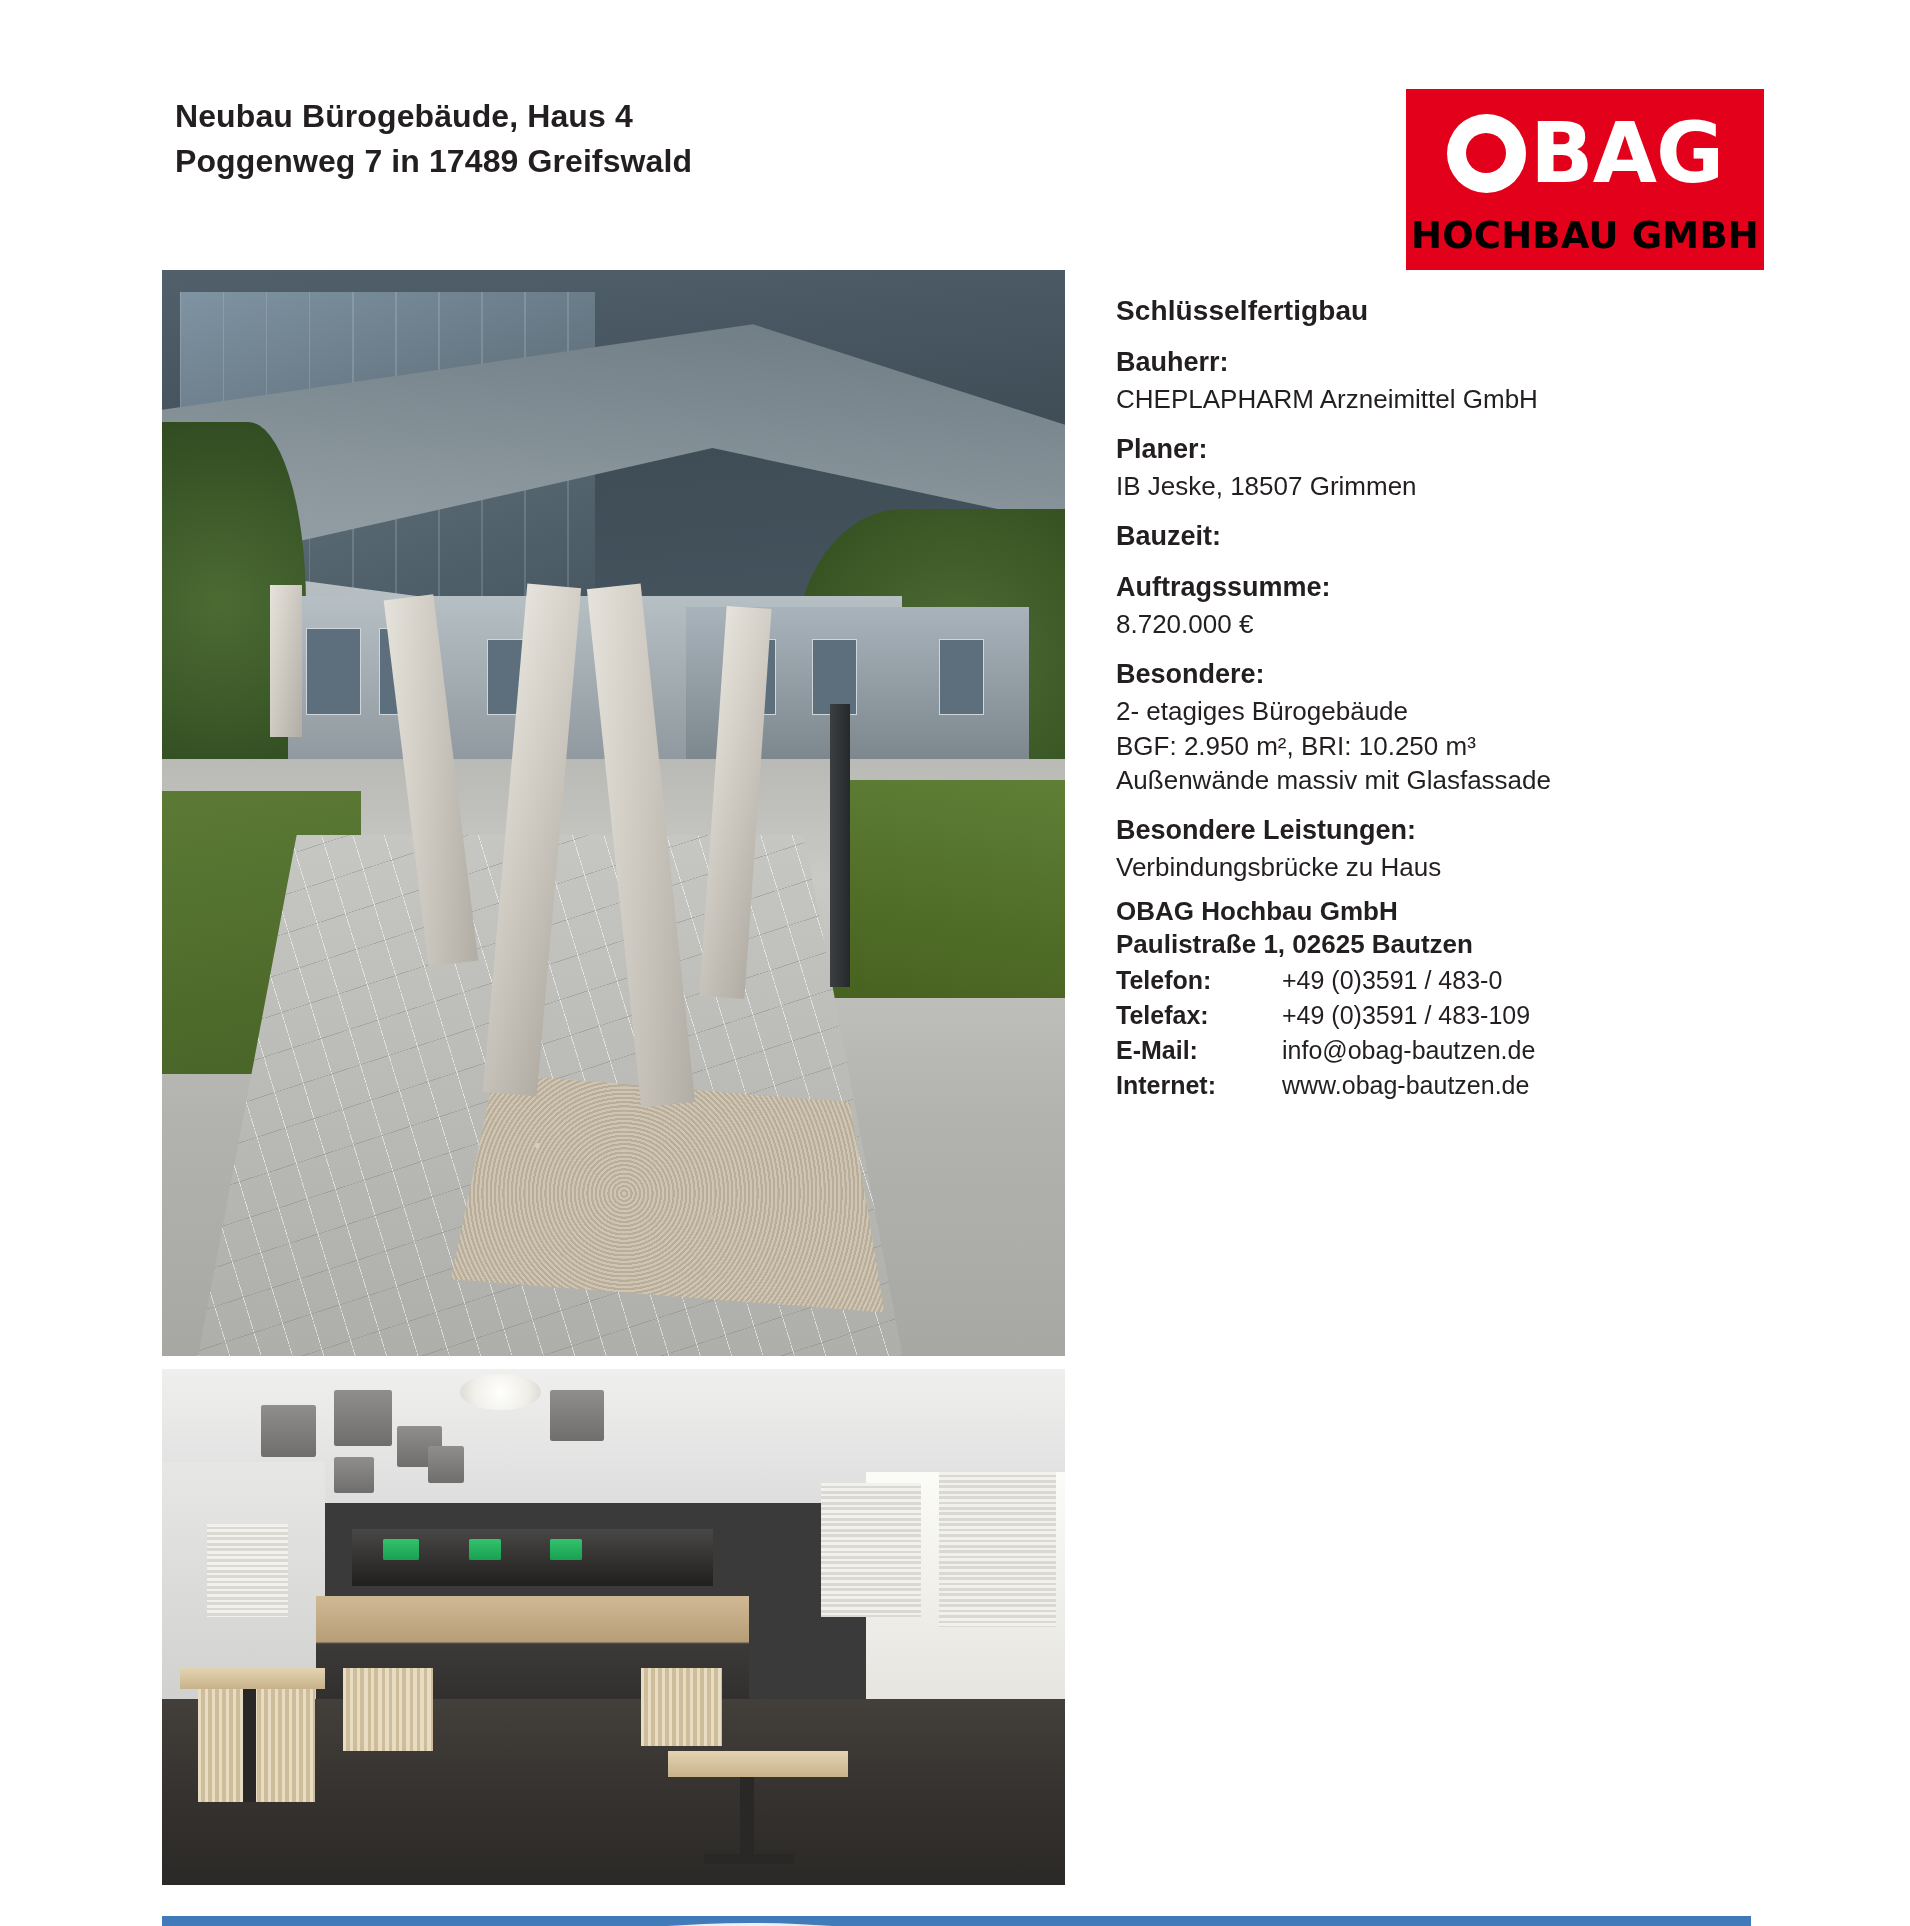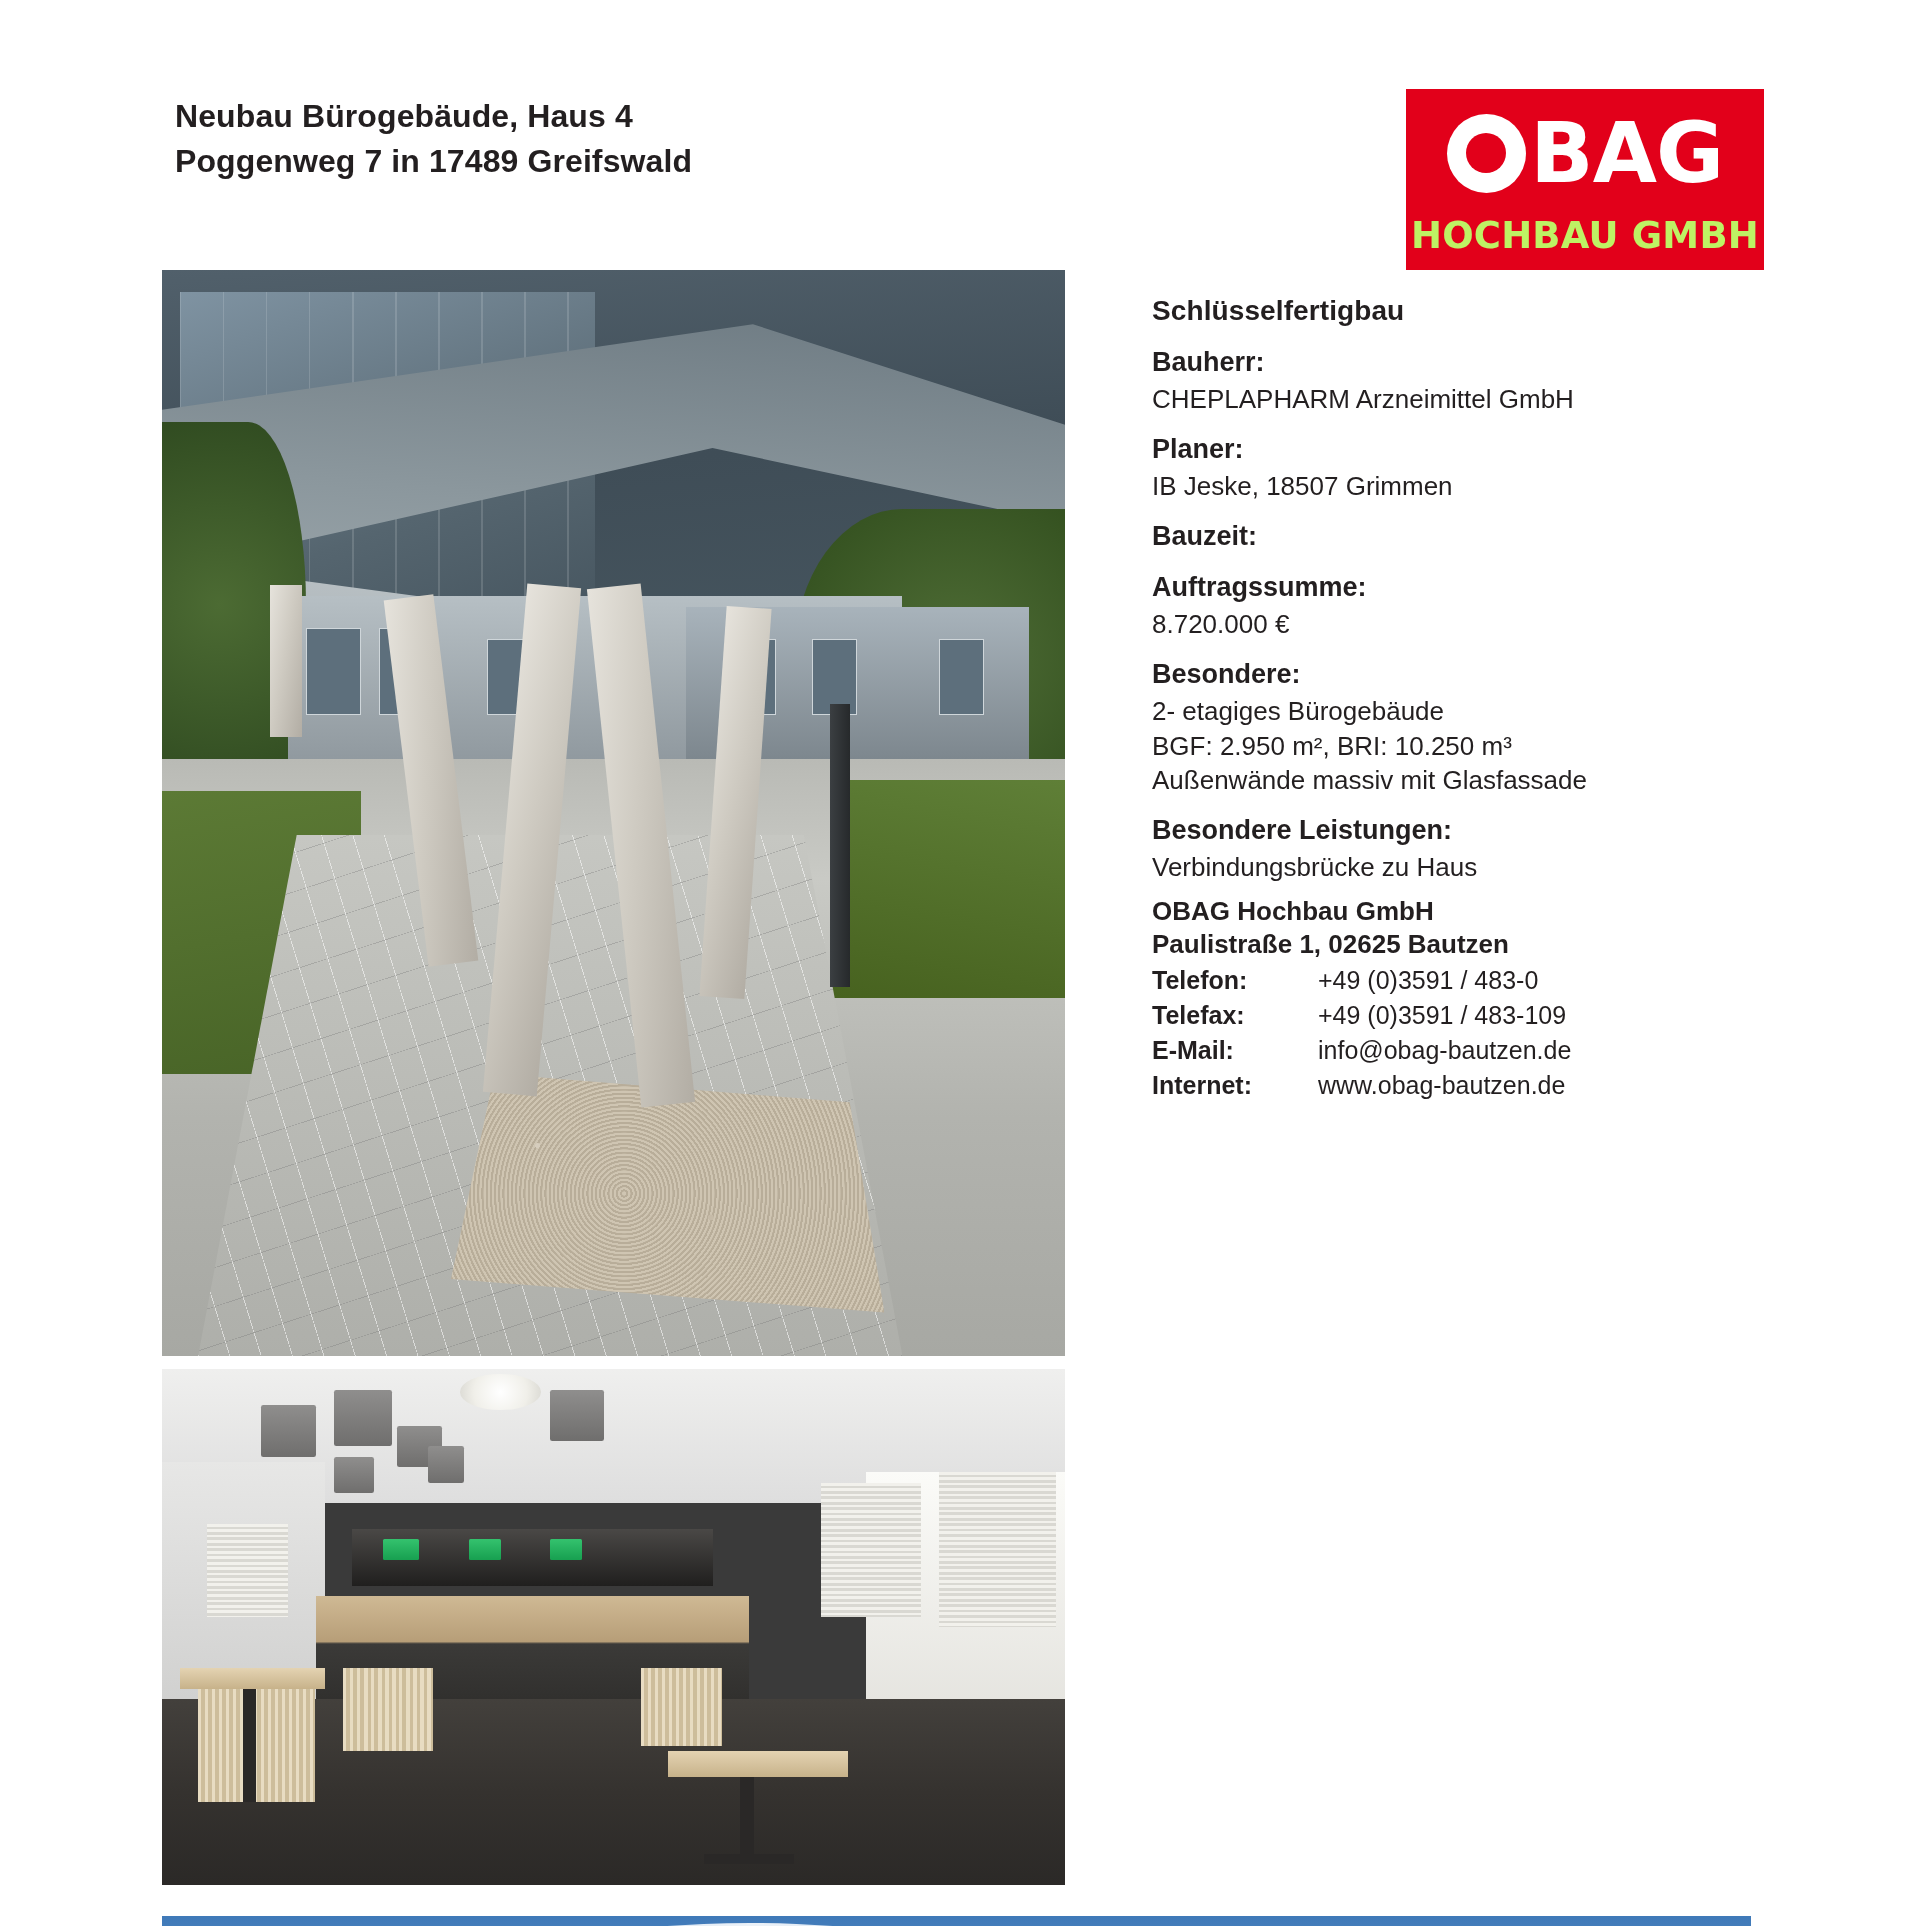--- a/index.html
+++ b/index.html
@@ -75,21 +75,21 @@
     font-size: 83px;
     font-weight: bold;
     color: #ffffff;
     letter-spacing: -0.8px;
   }
   .logo-sub {
     margin-top: 8px;
     font-family: "DejaVu Sans", sans-serif;
     font-size: 37px;
     font-weight: bold;
-    color: #bef264;
+    color: #000000;
     letter-spacing: 0.2px;
     white-space: nowrap;
   }
 
   
   .photo { position: absolute; overflow: hidden; }
 
   
   #photo-1 { left: 162px; top: 270px; width: 903px; height: 1086px; background: #6f7d6a; }
   
@@ -232,21 +232,21 @@
     background: linear-gradient(180deg,#3f79b8 0%,#6d9fce 45%,#a9c6de 100%);
   }
   .p3-cloud {
     position:absolute; border-radius:50%;
     background: radial-gradient(circle,#ffffff 0%,rgba(255,255,255,.75) 55%,rgba(255,255,255,0) 75%);
   }
 
   
   .info {
     position: absolute;
-    left: 1152px;
+    left: 1116px;
     top: 297px;
     width: 632px;
     font-size: 26px;
     line-height: 1.0;
     color: #231f20;
   }
   .info h2 {
     margin: 0 0 20px 0;
     font-size: 28px;
     font-weight: bold;

